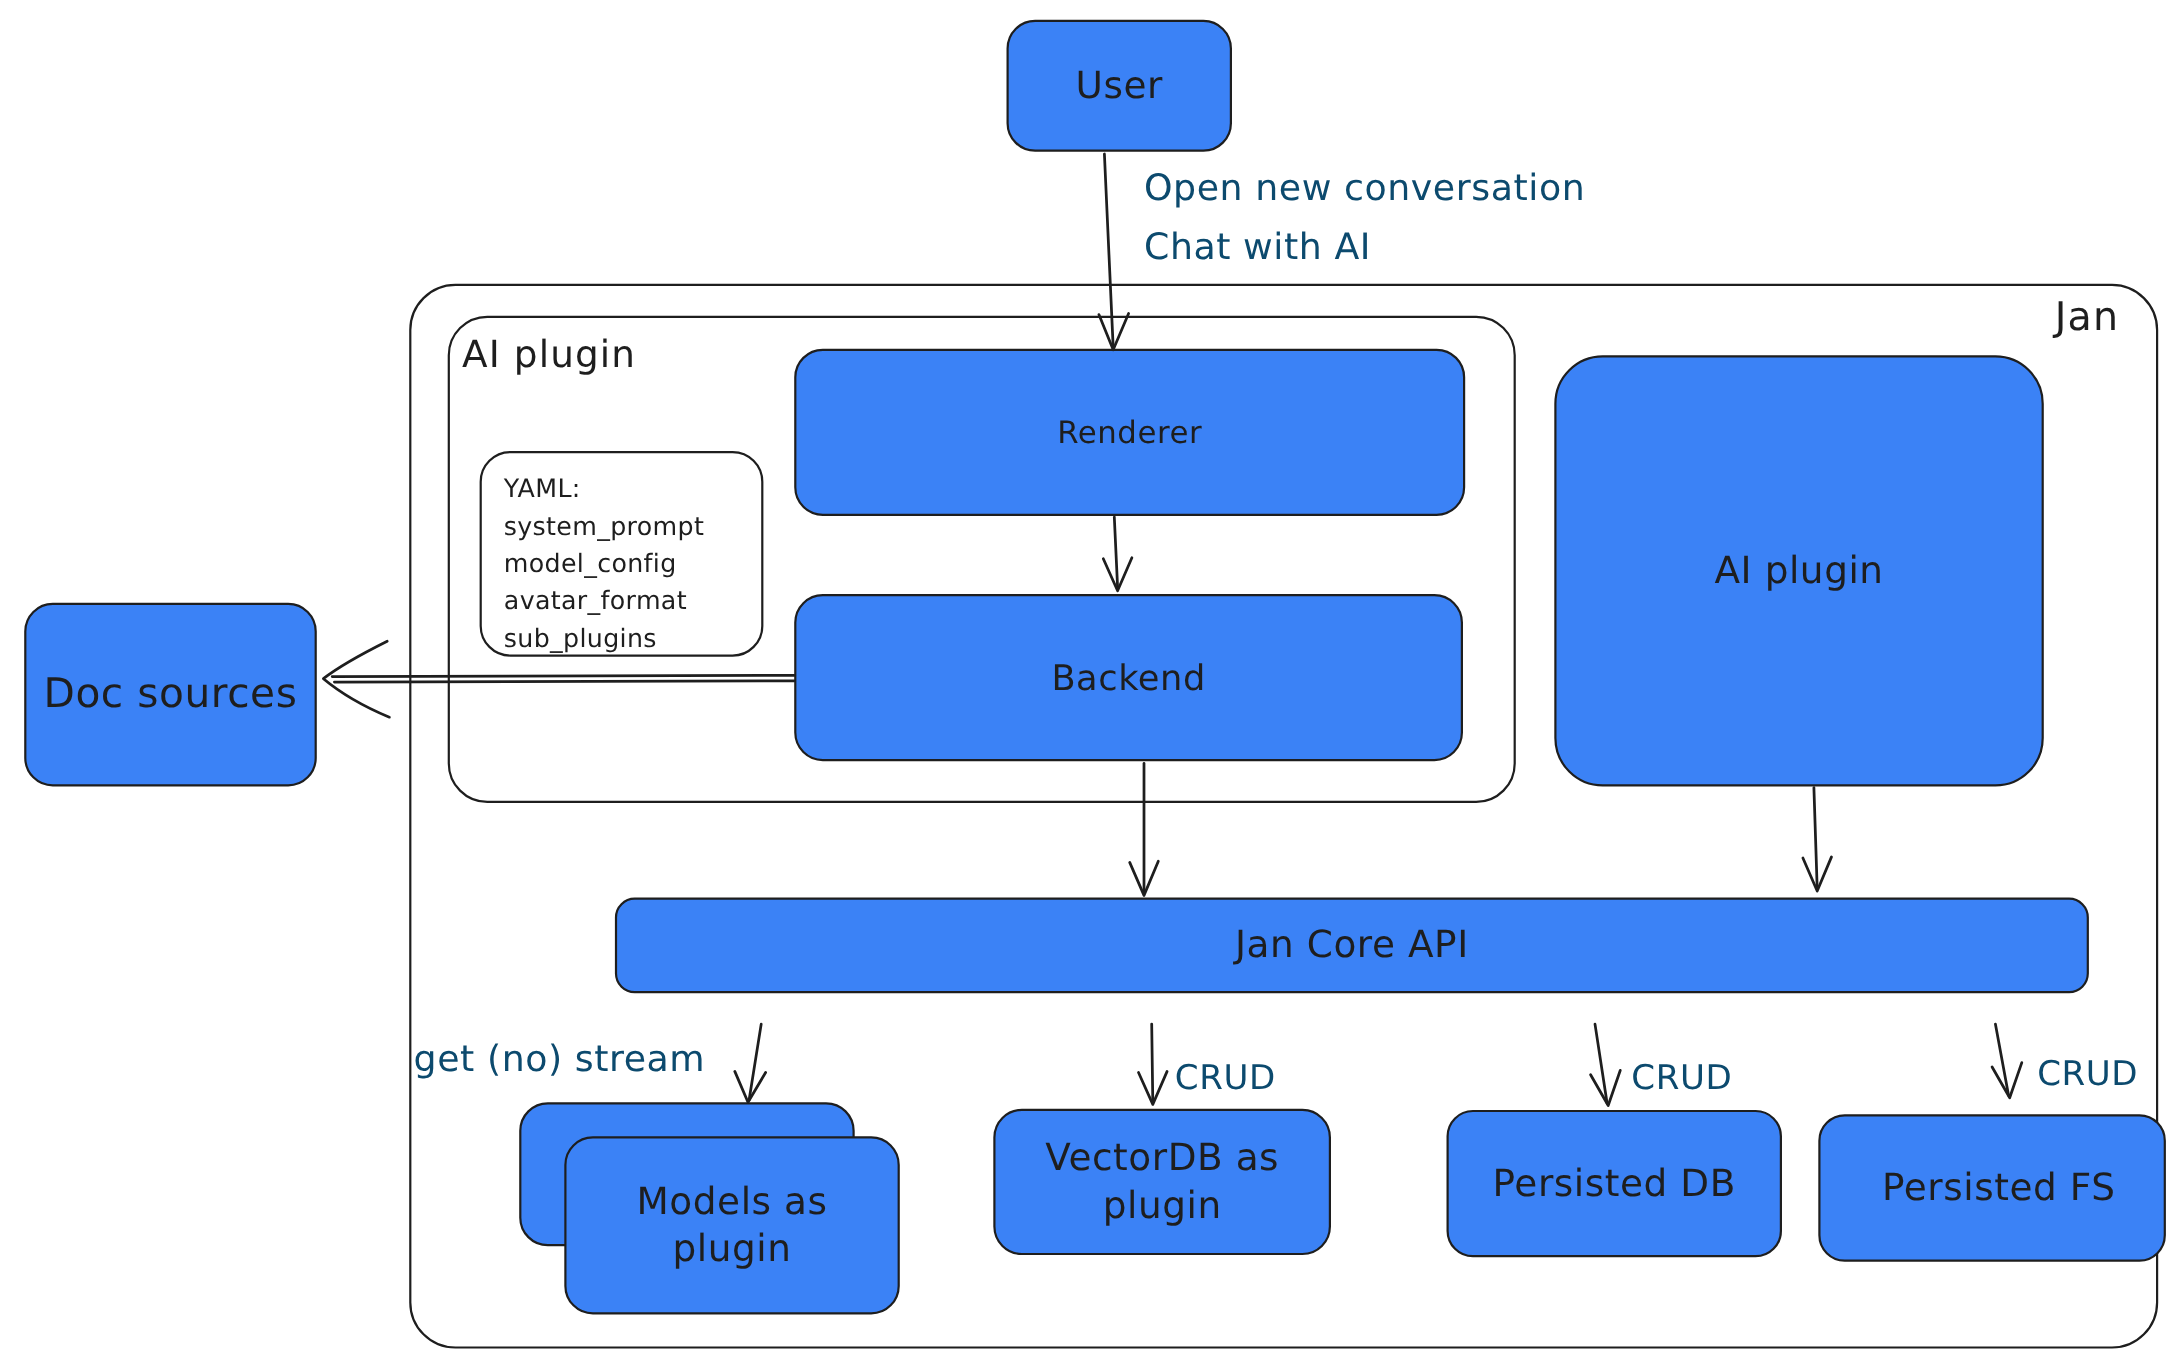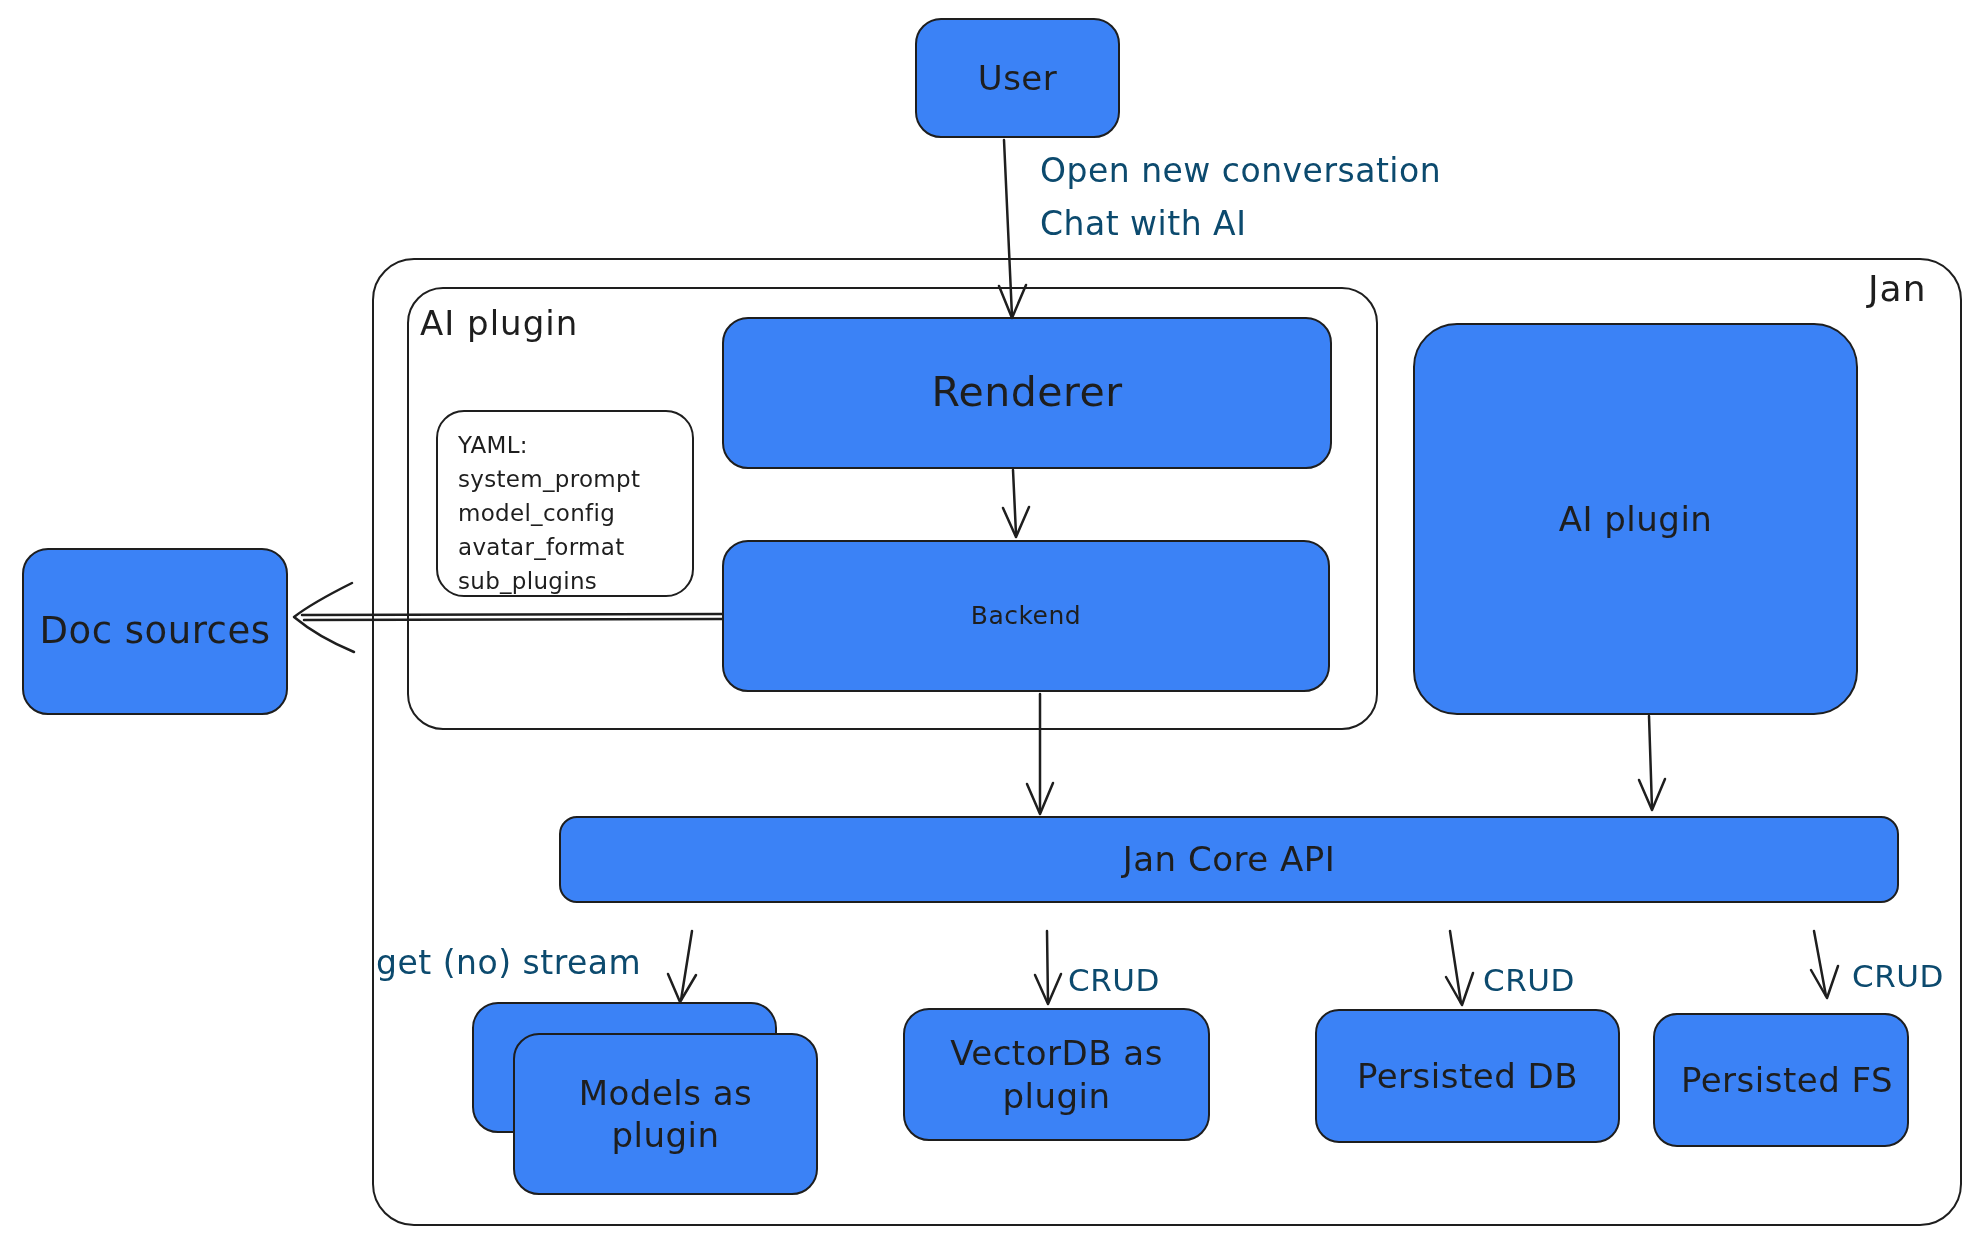--- a/index.html
+++ b/index.html
@@ -47,25 +47,25 @@
 
   <div class="yaml" style="left:436px;top:410px;width:258px;height:187px;">
     <div>YAML:</div>
     <div>system_prompt</div>
     <div>model_config</div>
     <div>avatar_format</div>
     <div>sub_plugins</div>
   </div>
 
   <div class="box" style="left:722px;top:317px;width:610px;height:152px;">
-    <span class="lbl" style="font-size:41px;">Renderer</span>
+    <span class="lbl" style="font-size:28px;">Renderer</span>
   </div>
 
   <div class="box" style="left:722px;top:540px;width:608px;height:152px;">
-    <span class="lbl" style="font-size:25px;">Backend</span>
+    <span class="lbl" style="font-size:32px;">Backend</span>
   </div>
 
   <div class="box" style="left:22px;top:548px;width:266px;height:167px;">
     <span class="lbl" style="font-size:37px;">Doc sources</span>
   </div>
 
   <div class="box" style="left:1413px;top:323px;width:445px;height:392px;border-radius:44px;">
     <span class="lbl">AI plugin</span>
   </div>
 
@@ -79,21 +79,21 @@
   </div>
 
   <div class="box" style="left:903px;top:1008px;width:307px;height:133px;">
     <span class="lbl" style="max-width:250px;">VectorDB as plugin</span>
   </div>
 
   <div class="box" style="left:1315px;top:1009px;width:305px;height:134px;border-radius:24px;">
     <span class="lbl">Persisted DB</span>
   </div>
 
-  <div class="box" style="left:1653px;top:1013px;width:256px;height:134px;border-radius:24px;padding-left:12px;">
+  <div class="box" style="left:1653px;top:1013px;width:316px;height:134px;border-radius:24px;padding-left:12px;">
     <span class="lbl">Persisted FS</span>
   </div>
 
   <div class="floating-label" style="left:1040px;top:150px;">Open new conversation</div>
   <div class="floating-label" style="left:1040px;top:203px;">Chat with AI</div>
   <div class="floating-label" style="left:376px;top:942px;">get (no) stream</div>
   <div class="floating-label" style="left:1068px;top:960px;font-size:31px;">CRUD</div>
   <div class="floating-label" style="left:1483px;top:960px;font-size:31px;">CRUD</div>
   <div class="floating-label" style="left:1852px;top:956px;font-size:31px;">CRUD</div>
 

